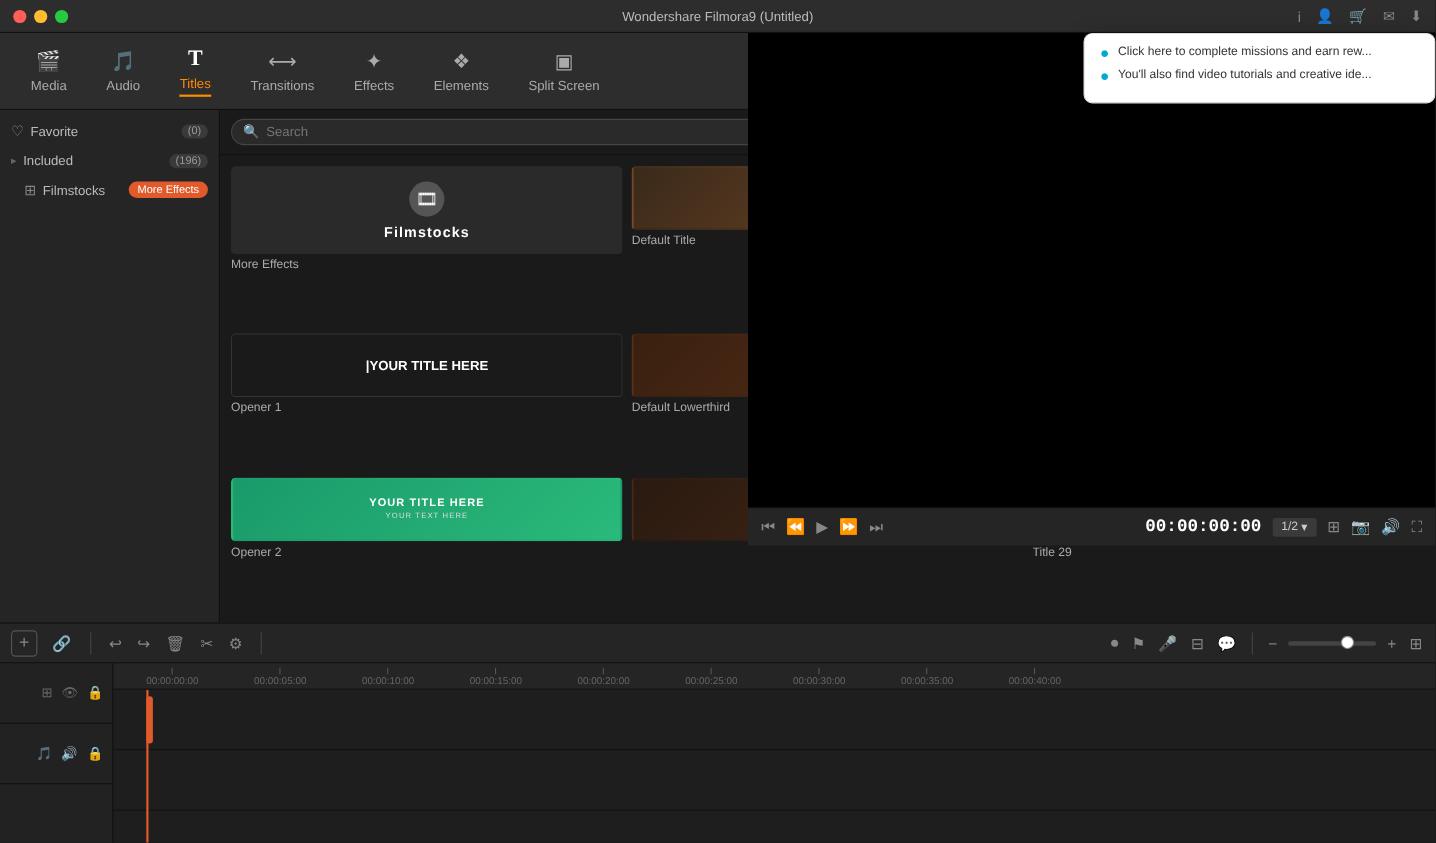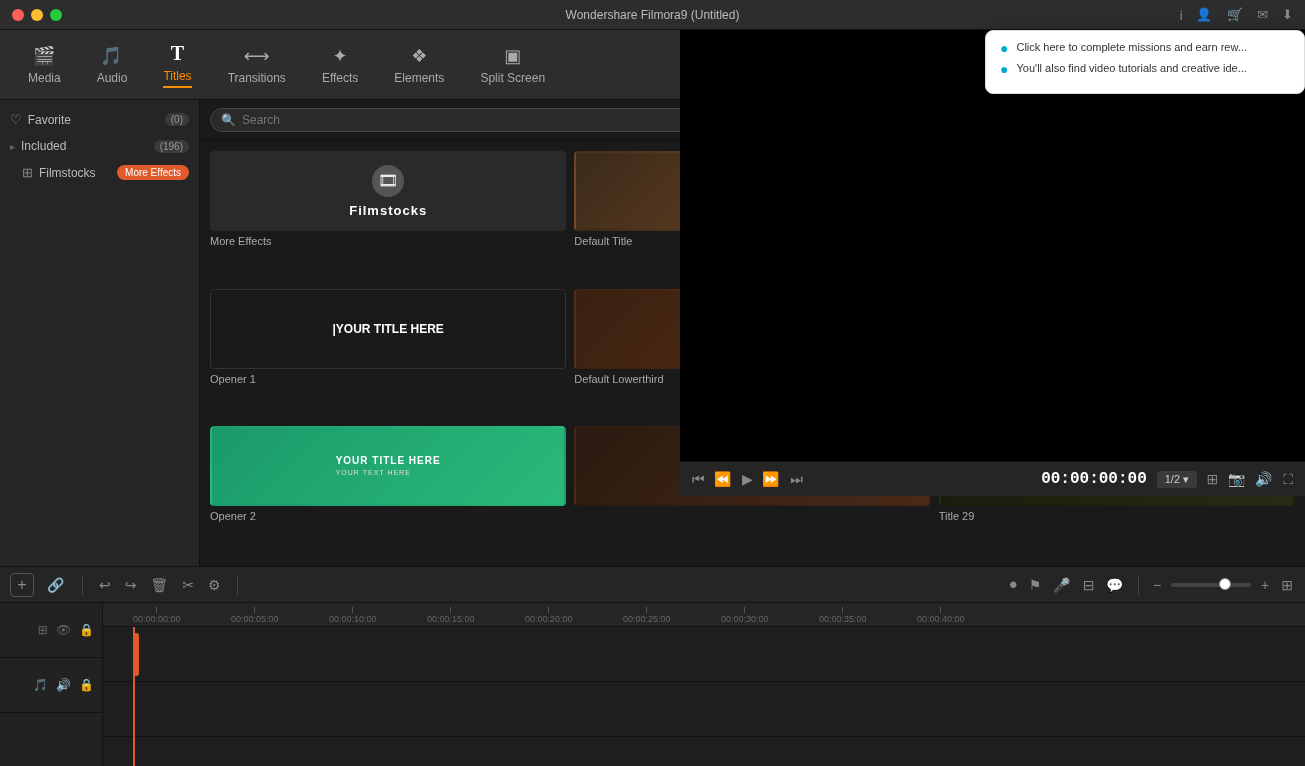--- a/index.html
+++ b/index.html
@@ -189,21 +189,21 @@
     }
     .title-card {
       display: flex;
       flex-direction: column;
       cursor: pointer;
       border-radius: 4px;
       overflow: hidden;
     }
     .card-thumb {
       width: 100%;
-      height: 80px;
+      height: 58px;
       background: #333;
       border-radius: 4px;
       overflow: hidden;
       display: flex;
       align-items: center;
       justify-content: center;
       position: relative;
       border: 2px solid transparent;
     }
     .card-label {
@@ -252,21 +252,21 @@
       background: linear-gradient(135deg, #2a2018 0%, #3a2a1a 100%);
     }
 
     .title-overlay {
       position: absolute;
       color: #fff;
       font-weight: bold;
       font-size: 11px;
       text-transform: uppercase;
       letter-spacing: 1px;
-      text-align: left;
+      text-align: center;
       padding: 4px;
     }
     .title-overlay-sub {
       font-size: 8px;
       color: #ddd;
       font-weight: normal;
       letter-spacing: 0.5px;
     }
     .title-cursor {
       color: #fff;

